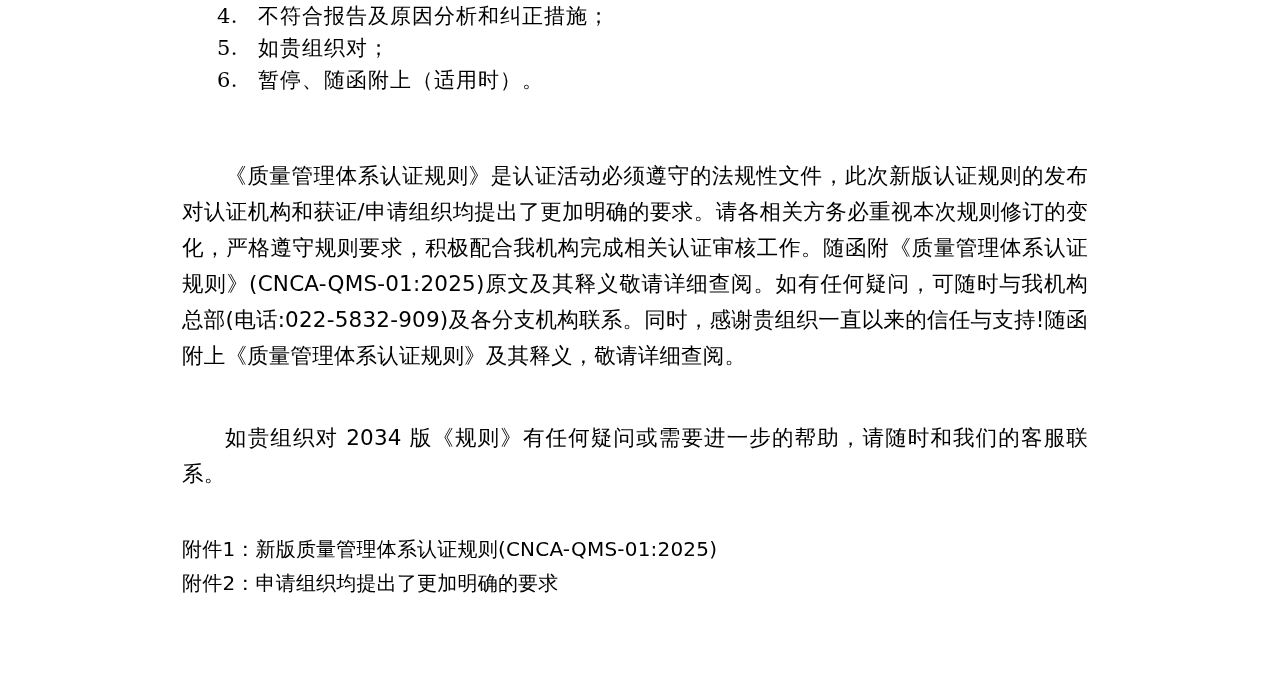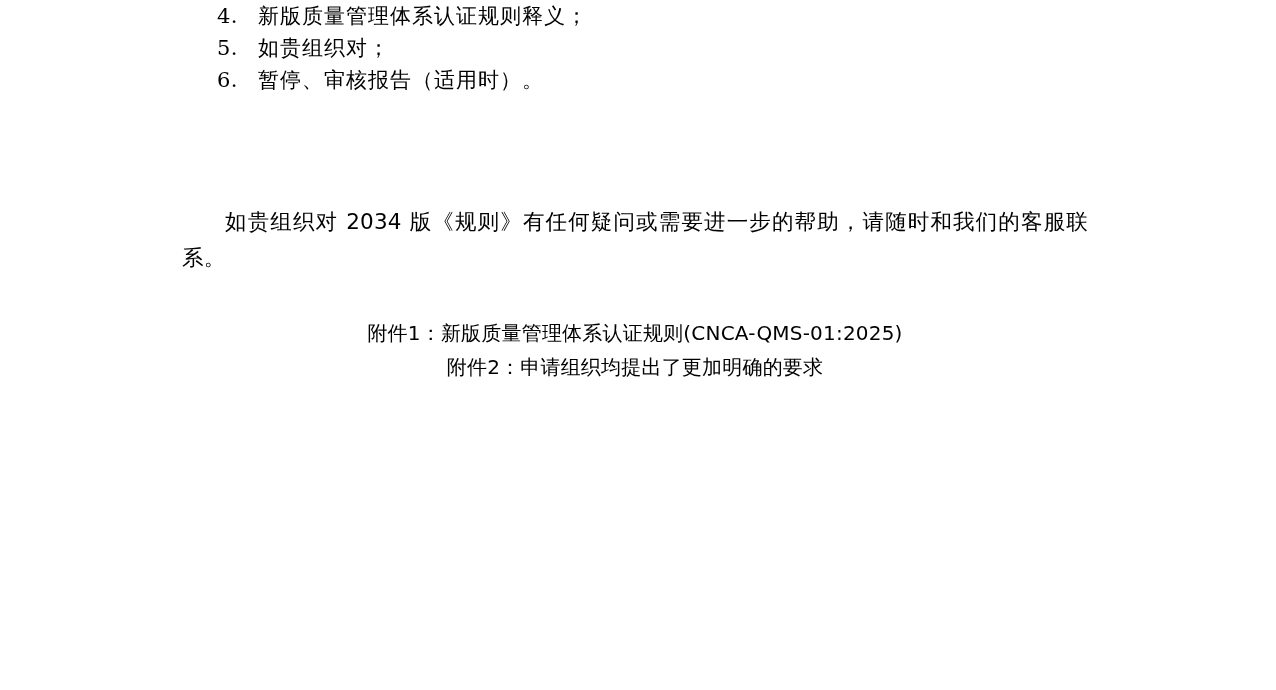--- a/index.html
+++ b/index.html
@@ -71,46 +71,46 @@
   }
 
   .attachments {
     font-size: 20px;
     line-height: 34px;
     font-family: "DejaVu Sans", sans-serif;
     letter-spacing: 0.2px;
   }
   .attach-line {
     white-space: nowrap;
-    text-align: center;
   }
 </style>
 </head>
 <body>
 
 <div class="page">
   <div class="content">
 
     <ul class="numbered-list">
       <li>
         <span class="num">4.</span>
-        <span class="li-text">新版质量管理体系认证规则释义；</span>
+        <span class="li-text">不符合报告及原因分析和纠正措施；</span>
       </li>
       <li>
         <span class="num">5.</span>
         <span class="li-text">如贵组织对；</span>
       </li>
       <li>
         <span class="num">6.</span>
-        <span class="li-text">暂停、审核报告（适用时）。</span>
+        <span class="li-text">暂停、随函附上（适用时）。</span>
       </li>
     </ul>
 
     <div class="gap-1"></div>
 
+    <p class="para indent">《质量管理体系认证规则》是认证活动必须遵守的法规性文件，此次新版认证规则的发布对认证机构和获证/申请组织均提出了更加明确的要求。请各相关方务必重视本次规则修订的变化，严格遵守规则要求，积极配合我机构完成相关认证审核工作。随函附《质量管理体系认证规则》(CNCA-QMS-01:2025)原文及其释义敬请详细查阅。如有任何疑问，可随时与我机构总部(电话:022-5832-909)及各分支机构联系。同时，感谢贵组织一直以来的信任与支持!随函附上《质量管理体系认证规则》及其释义，敬请详细查阅。</p>
 
     <div class="gap-2"></div>
 
     <p class="para indent">如贵组织对 2034 版《规则》有任何疑问或需要进一步的帮助，请随时和我们的客服联系。</p>
 
     <div class="gap-3"></div>
 
     <div class="attachments">
       <div class="attach-line">附件1：新版质量管理体系认证规则(CNCA-QMS-01:2025)</div>
       <div class="attach-line">附件2：申请组织均提出了更加明确的要求</div>

